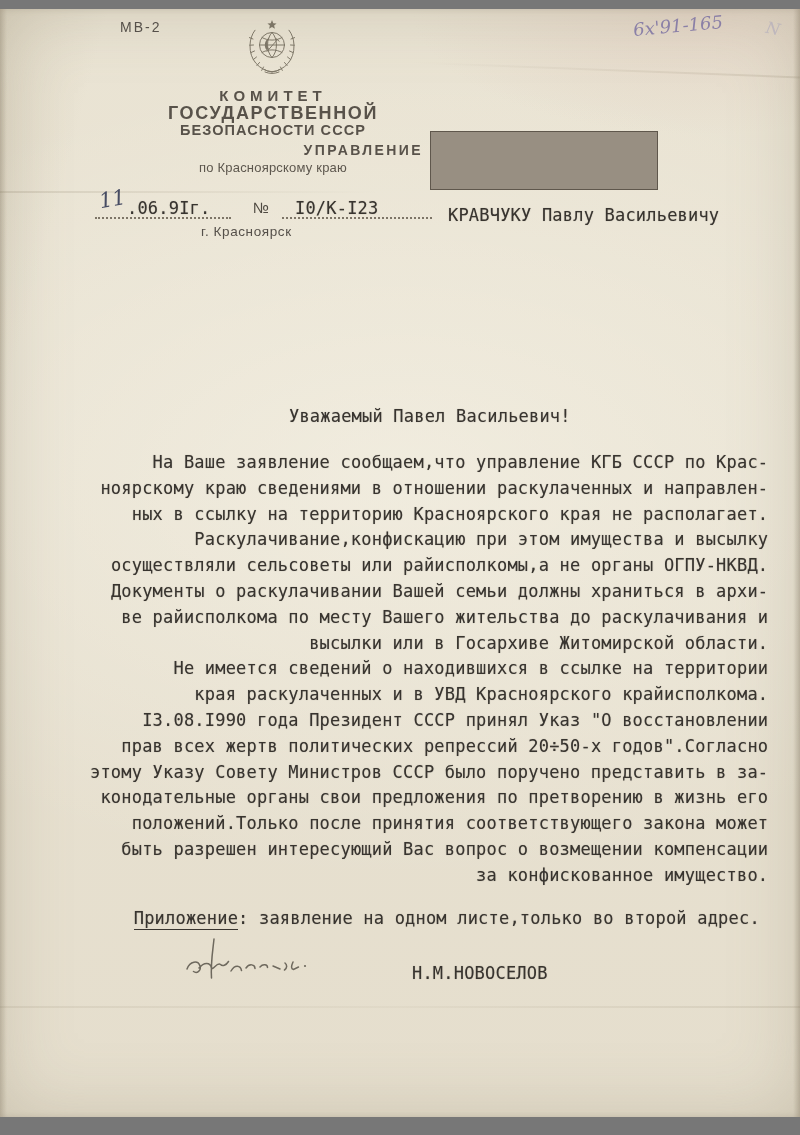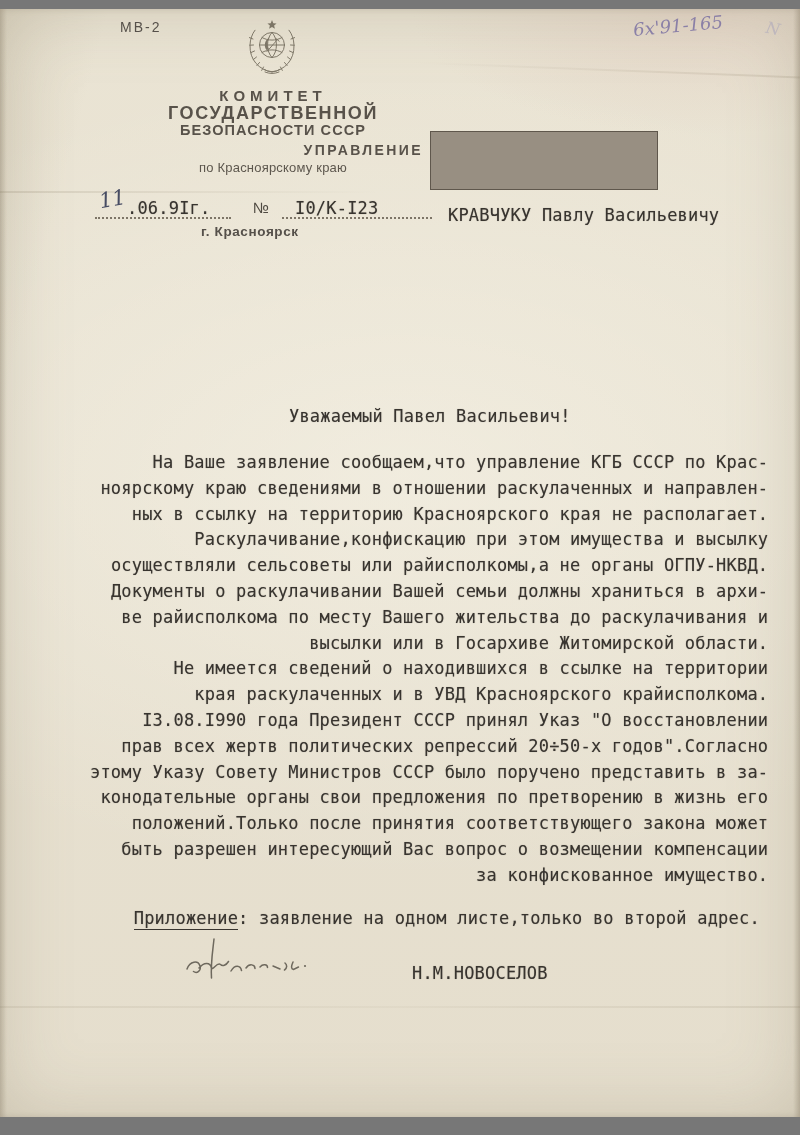--- a/index.html
+++ b/index.html
@@ -86,21 +86,21 @@
   </div>
 
   <div class="abs redaction" style="left:430px;top:122px;width:226px;height:57px;"></div>
 
   <div class="abs dotted" style="left:95px;top:186px;width:136px;"></div>
   <div class="abs dotted" style="left:282px;top:186px;width:150px;"></div>
   <div class="abs hand" style="left:99px;top:178px;font-size:21px;color:#474c63;transform:rotate(-10deg);">11</div>
   <div class="abs type" style="left:127px;top:189px;">.06.9Iг.</div>
   <div class="abs press" style="left:253px;top:190px;font-size:15px;font-weight:normal;color:#4f4a42;">№</div>
   <div class="abs type" style="left:295px;top:189px;">I0/К-I23</div>
-  <div class="abs press" style="left:201px;top:215px;font-size:13.5px;font-weight:bold;letter-spacing:.6px;color:#55504a;">г. Красноярск</div>
+  <div class="abs press" style="left:201px;top:215px;font-size:13.5px;font-weight:normal;letter-spacing:.6px;color:#55504a;">г. Красноярск</div>
 
   <div class="abs type" style="left:448px;top:196px;">КРАВЧУКУ Павлу Васильевичу</div>
 
   <div class="abs type" style="left:289px;top:397px;">Уважаемый Павел Васильевич!</div>
 
   <div class="abs type" style="left:90px;top:441px;line-height:25.8px;text-align:right;">    На Ваше заявление сообщаем,что управление КГБ СССР по Крас-
 ноярскому краю сведениями в отношении раскулаченных и направлен-
 ных в ссылку на территорию Красноярского края не располагает.
     Раскулачивание,конфискацию при этом имущества и высылку
 осуществляли сельсоветы или райисполкомы,а не органы ОГПУ-НКВД.

